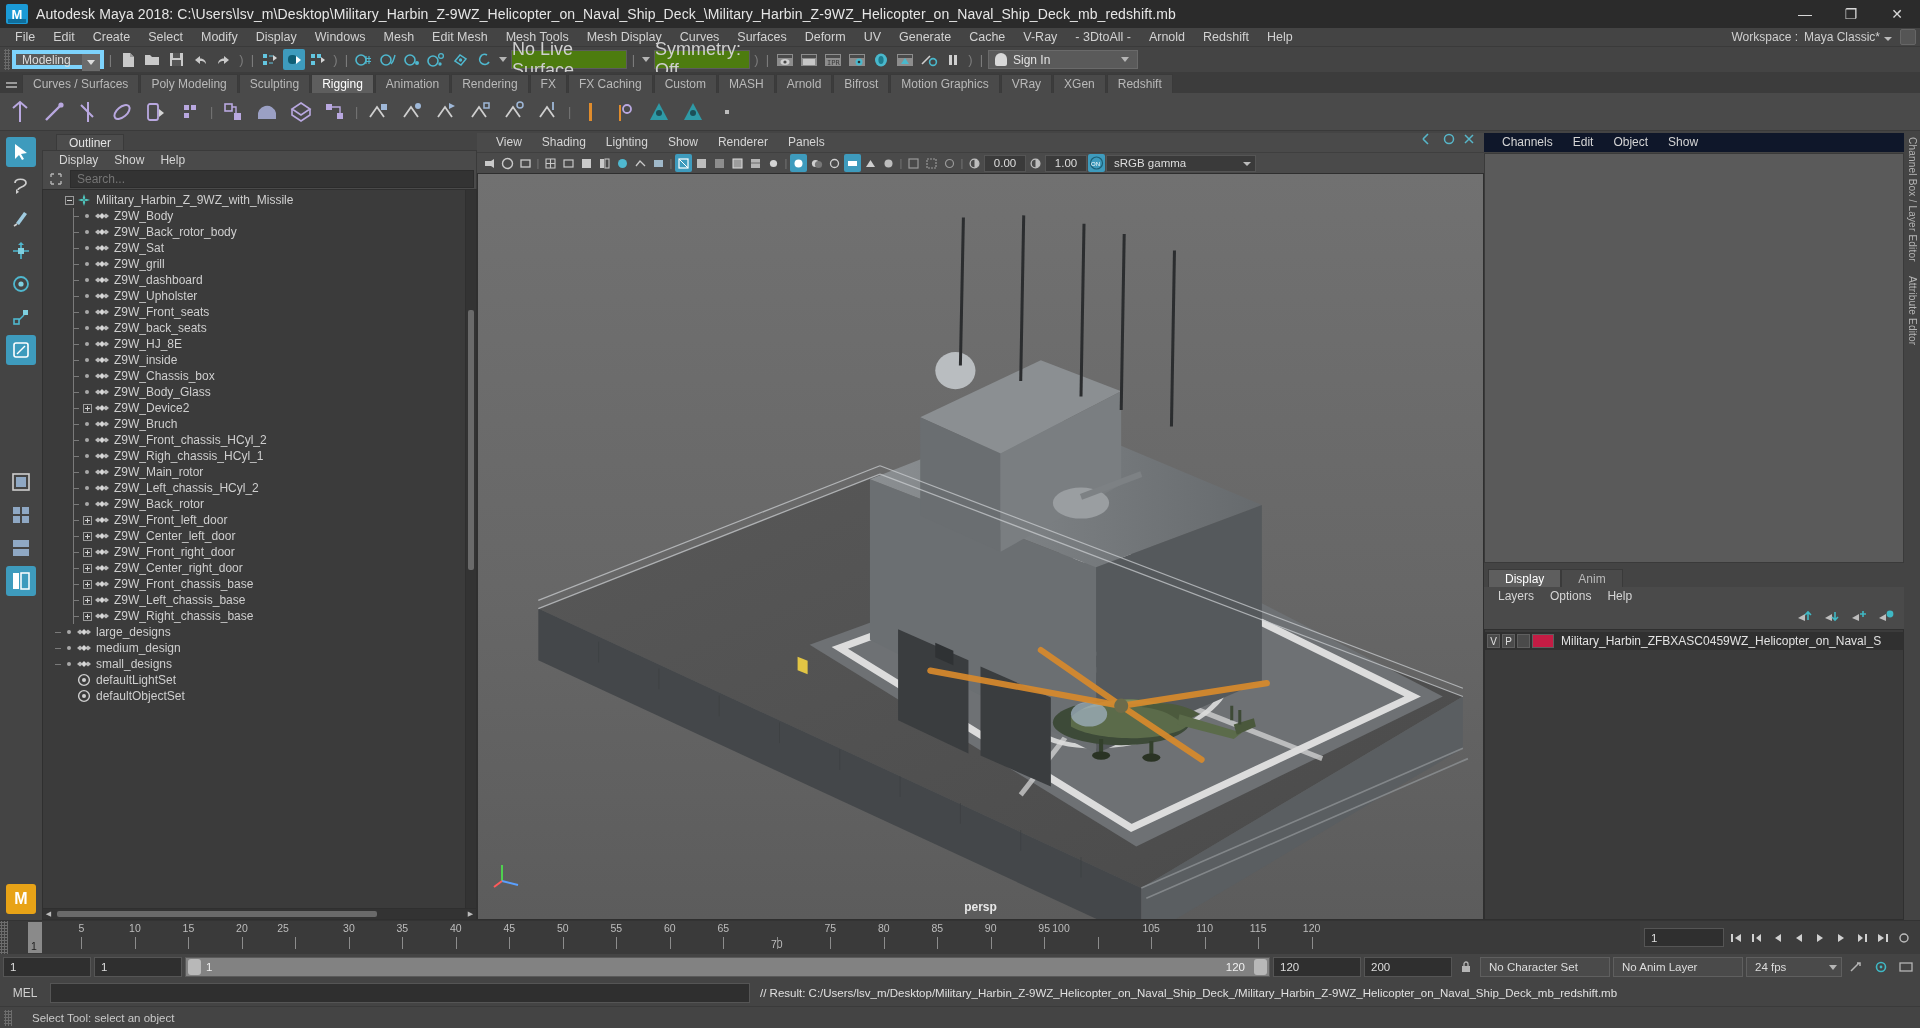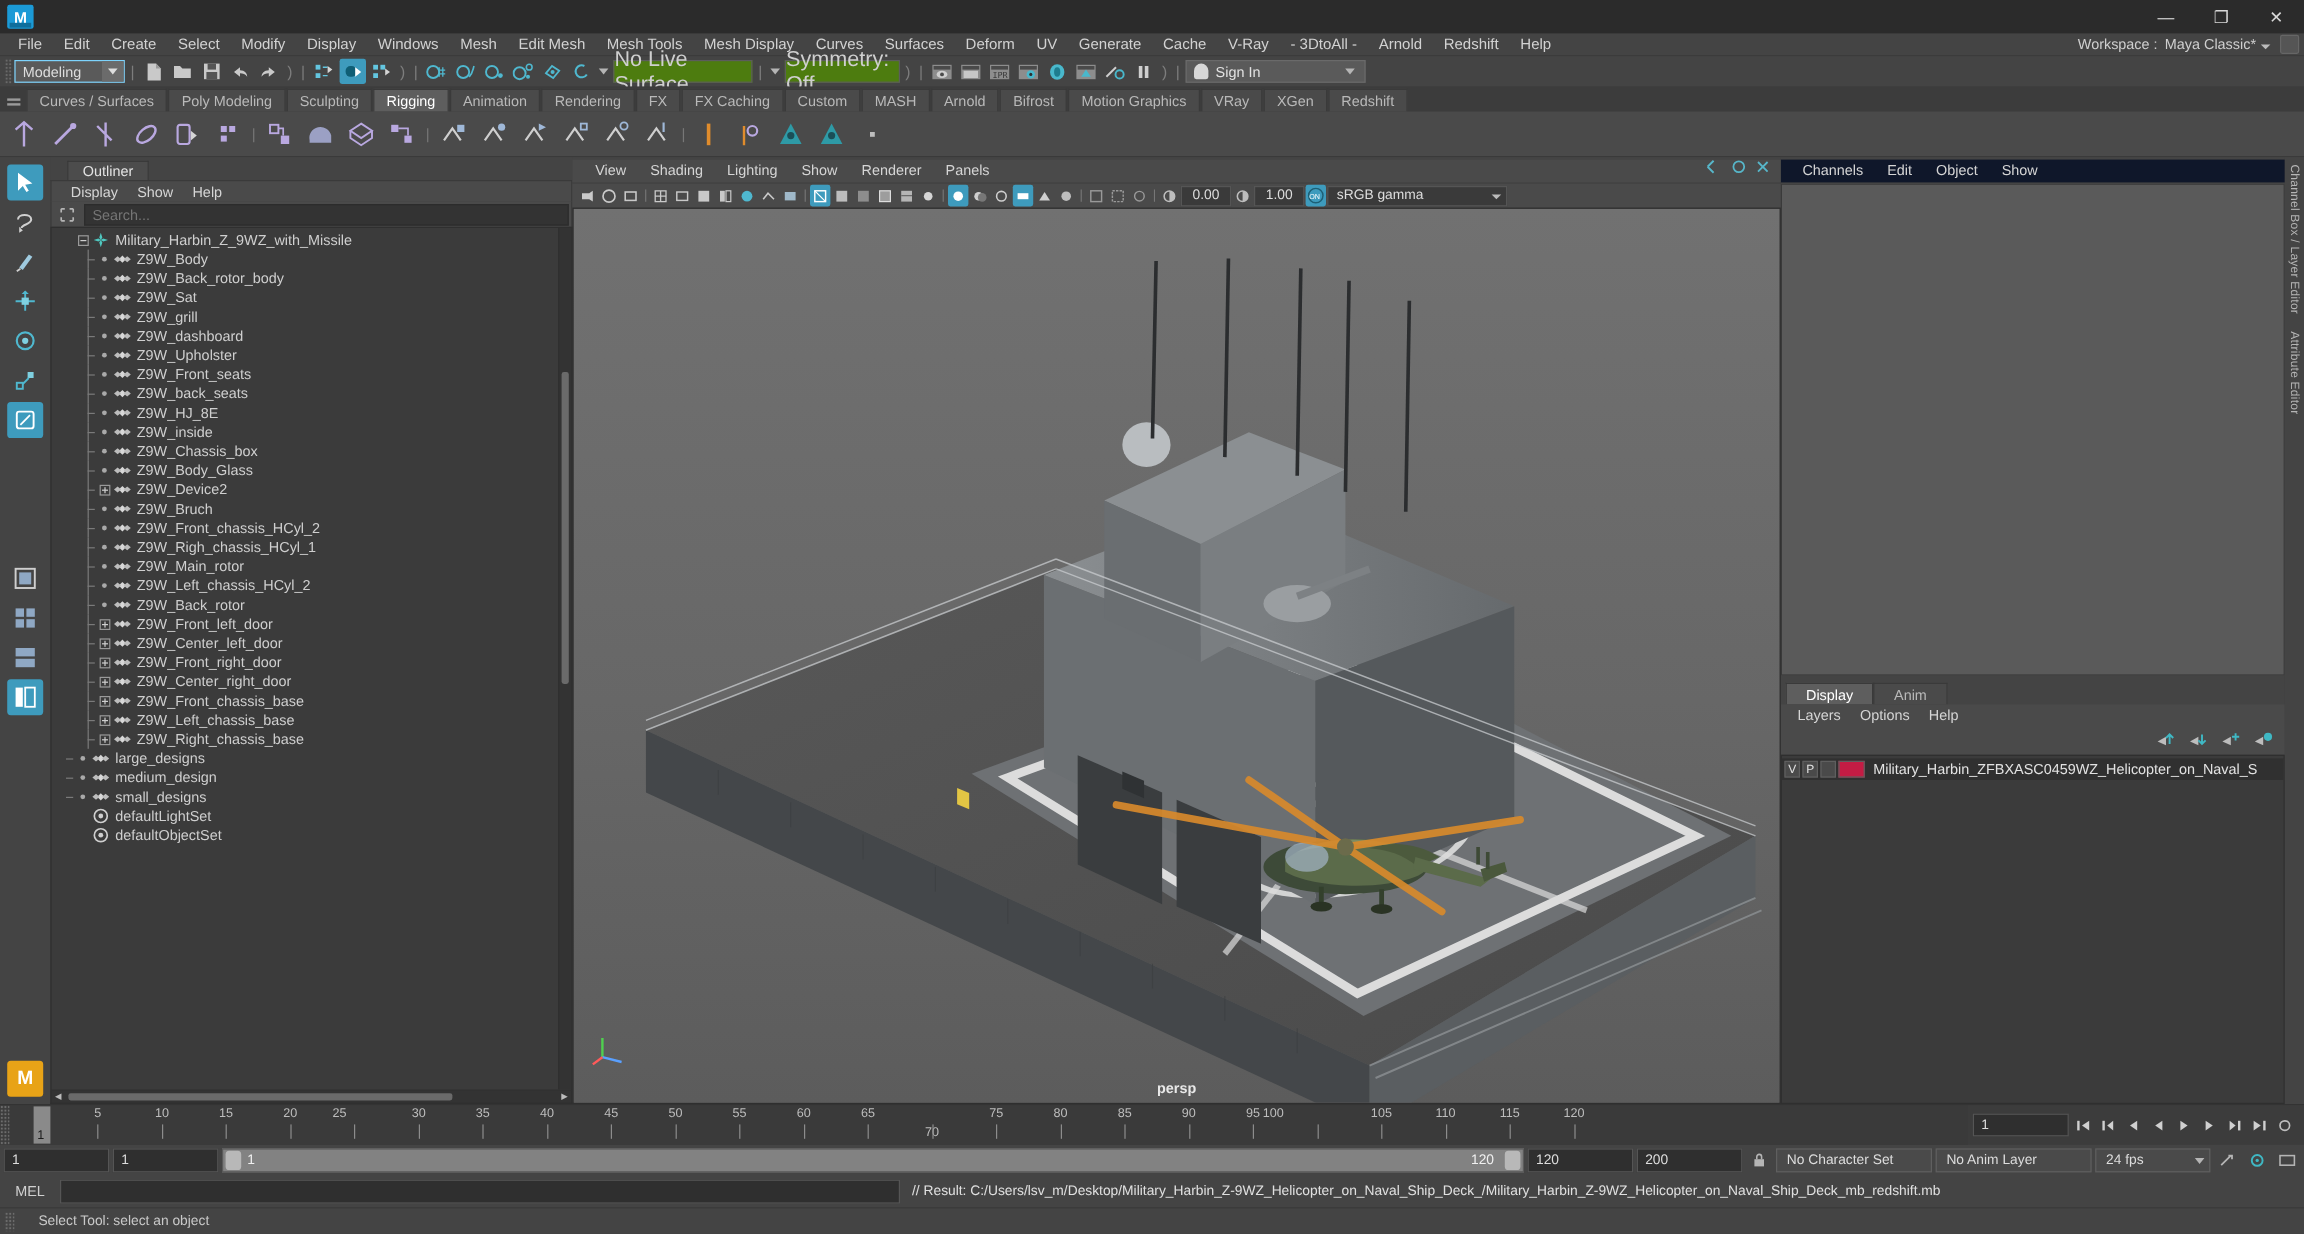--- a/index.html
+++ b/index.html
@@ -31,21 +31,21 @@
   .workspace-lbl{ font-size:12px;color:#cfcfcf; }
   .workspace-val{ font-size:12px;color:#cfcfcf; padding-right:14px; position:relative;}
   .workspace-val:after{content:"";position:absolute;right:2px;top:7px;border-left:4px solid transparent;border-right:4px solid transparent;border-top:4px solid #bbb;}
   .ws-icon{width:16px;height:16px;background:#555;border:1px solid #666;border-radius:2px;}
 
   
   .statusbar{ height:25px; background:#444; display:flex; align-items:center; flex:0 0 25px; gap:2px; padding-left:4px;}
   .grip{ width:6px;height:21px;background:
       radial-gradient(circle, #6d6d6d 1px, transparent 1.2px) 0 0/3px 3px;
       opacity:.9;}
-  .mode-select{ width:92px;height:19px;background:#5a5a5a;border:1px solid #7dd3fc;display:flex;align-items:center;
+  .mode-select{ width:92px;height:19px;background:#5a5a5a;border:4px solid #7dd3fc;display:flex;align-items:center;
       padding-left:6px;font-size:12px;color:#ddd;position:relative;}
   .mode-select .arrow{ position:absolute;right:0;top:0;width:18px;height:17px;background:#6b6b6b;display:flex;align-items:center;justify-content:center;}
   .mode-select .arrow:after{content:"";border-left:4px solid transparent;border-right:4px solid transparent;border-top:5px solid #ddd;}
   .tbsep{ width:9px;height:19px;display:flex;align-items:center;justify-content:center;color:#7d7d7d;font-size:13px;}
   .ticon{ width:22px;height:21px;display:flex;align-items:center;justify-content:center;}
   .ticon svg{display:block;}
   .ticon.sel{ background:#3e9bbd; border-radius:2px;}
   .field{ height:19px;background:#4d7c0f;border:1px solid #5c5c5c;display:flex;align-items:center;padding:0 0;
       font-size:18px;color:#cfcfcf;}
   .caret-sm{width:12px;height:19px;display:flex;align-items:center;justify-content:center;}
@@ -174,20 +174,21 @@
       font-size:11.5px;color:#c9c9c9;border-top:1px solid #3a3a3a;}
   .hl-grip{position:absolute;left:4px;width:8px;height:16px;background:radial-gradient(circle,#6d6d6d 1px,transparent 1.2px) 0 0/3px 3px;}
 </style>
 </head>
 <body>
 
 <div class="app">
 
   <div class="titlebar">
     <div class="title-logo">M</div>
+    <div class="title-text">Autodesk Maya 2018: C:\Users\lsv_m\Desktop\Military_Harbin_Z-9WZ_Helicopter_on_Naval_Ship_Deck_\Military_Harbin_Z-9WZ_Helicopter_on_Naval_Ship_Deck_mb_redshift.mb</div>
     <div class="title-btns">
       <div class="title-btn">—</div>
       <div class="title-btn">❐</div>
       <div class="title-btn close">✕</div>
     </div>
   </div>
 
   <div class="menubar" id="menubar">
     <div class="mi">File</div>
       <div class="mi">Edit</div>

